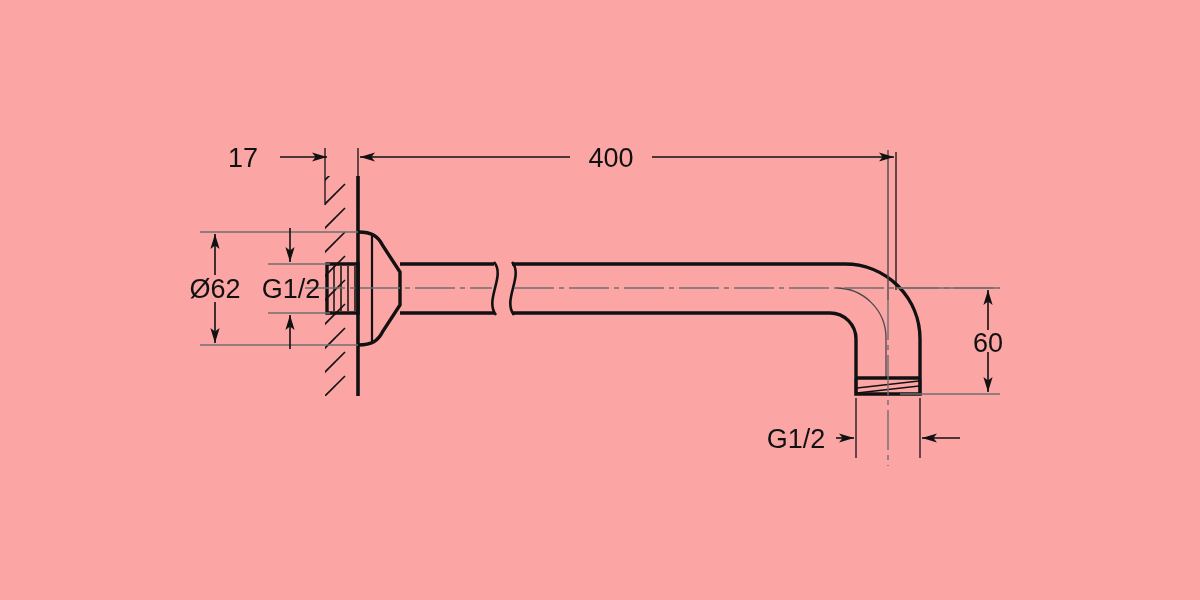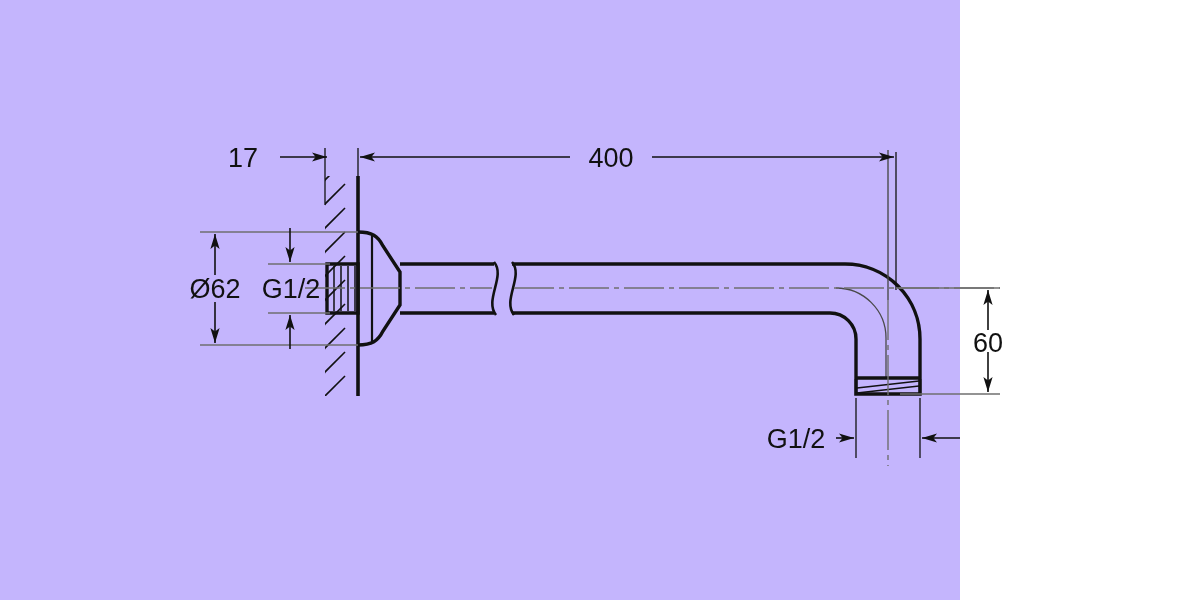--- a/index.html
+++ b/index.html
@@ -1,18 +1,18 @@
 <!DOCTYPE html>
 <html><head>
 <meta charset="utf-8">
 <style>
   html,body{margin:0;padding:0;background:#ffffff;}
   body{width:1200px;height:600px;overflow:hidden;
        font-family:"Liberation Sans","DejaVu Sans",sans-serif;}
-  #sheet{position:relative;width:960px;height:600px;background:#c4b5fd;}
+  #sheet{position:relative;width:1200px;height:600px;background:#fca5a5;}
   svg{display:block;}
   .dimtext{font-family:"Liberation Sans","DejaVu Sans",sans-serif;
            font-size:27px;fill:#111111;}
 </style>
 </head>
 <body>
 
 <div id="sheet">
 <svg width="1200" height="600" viewBox="0 0 1200 600">
 

